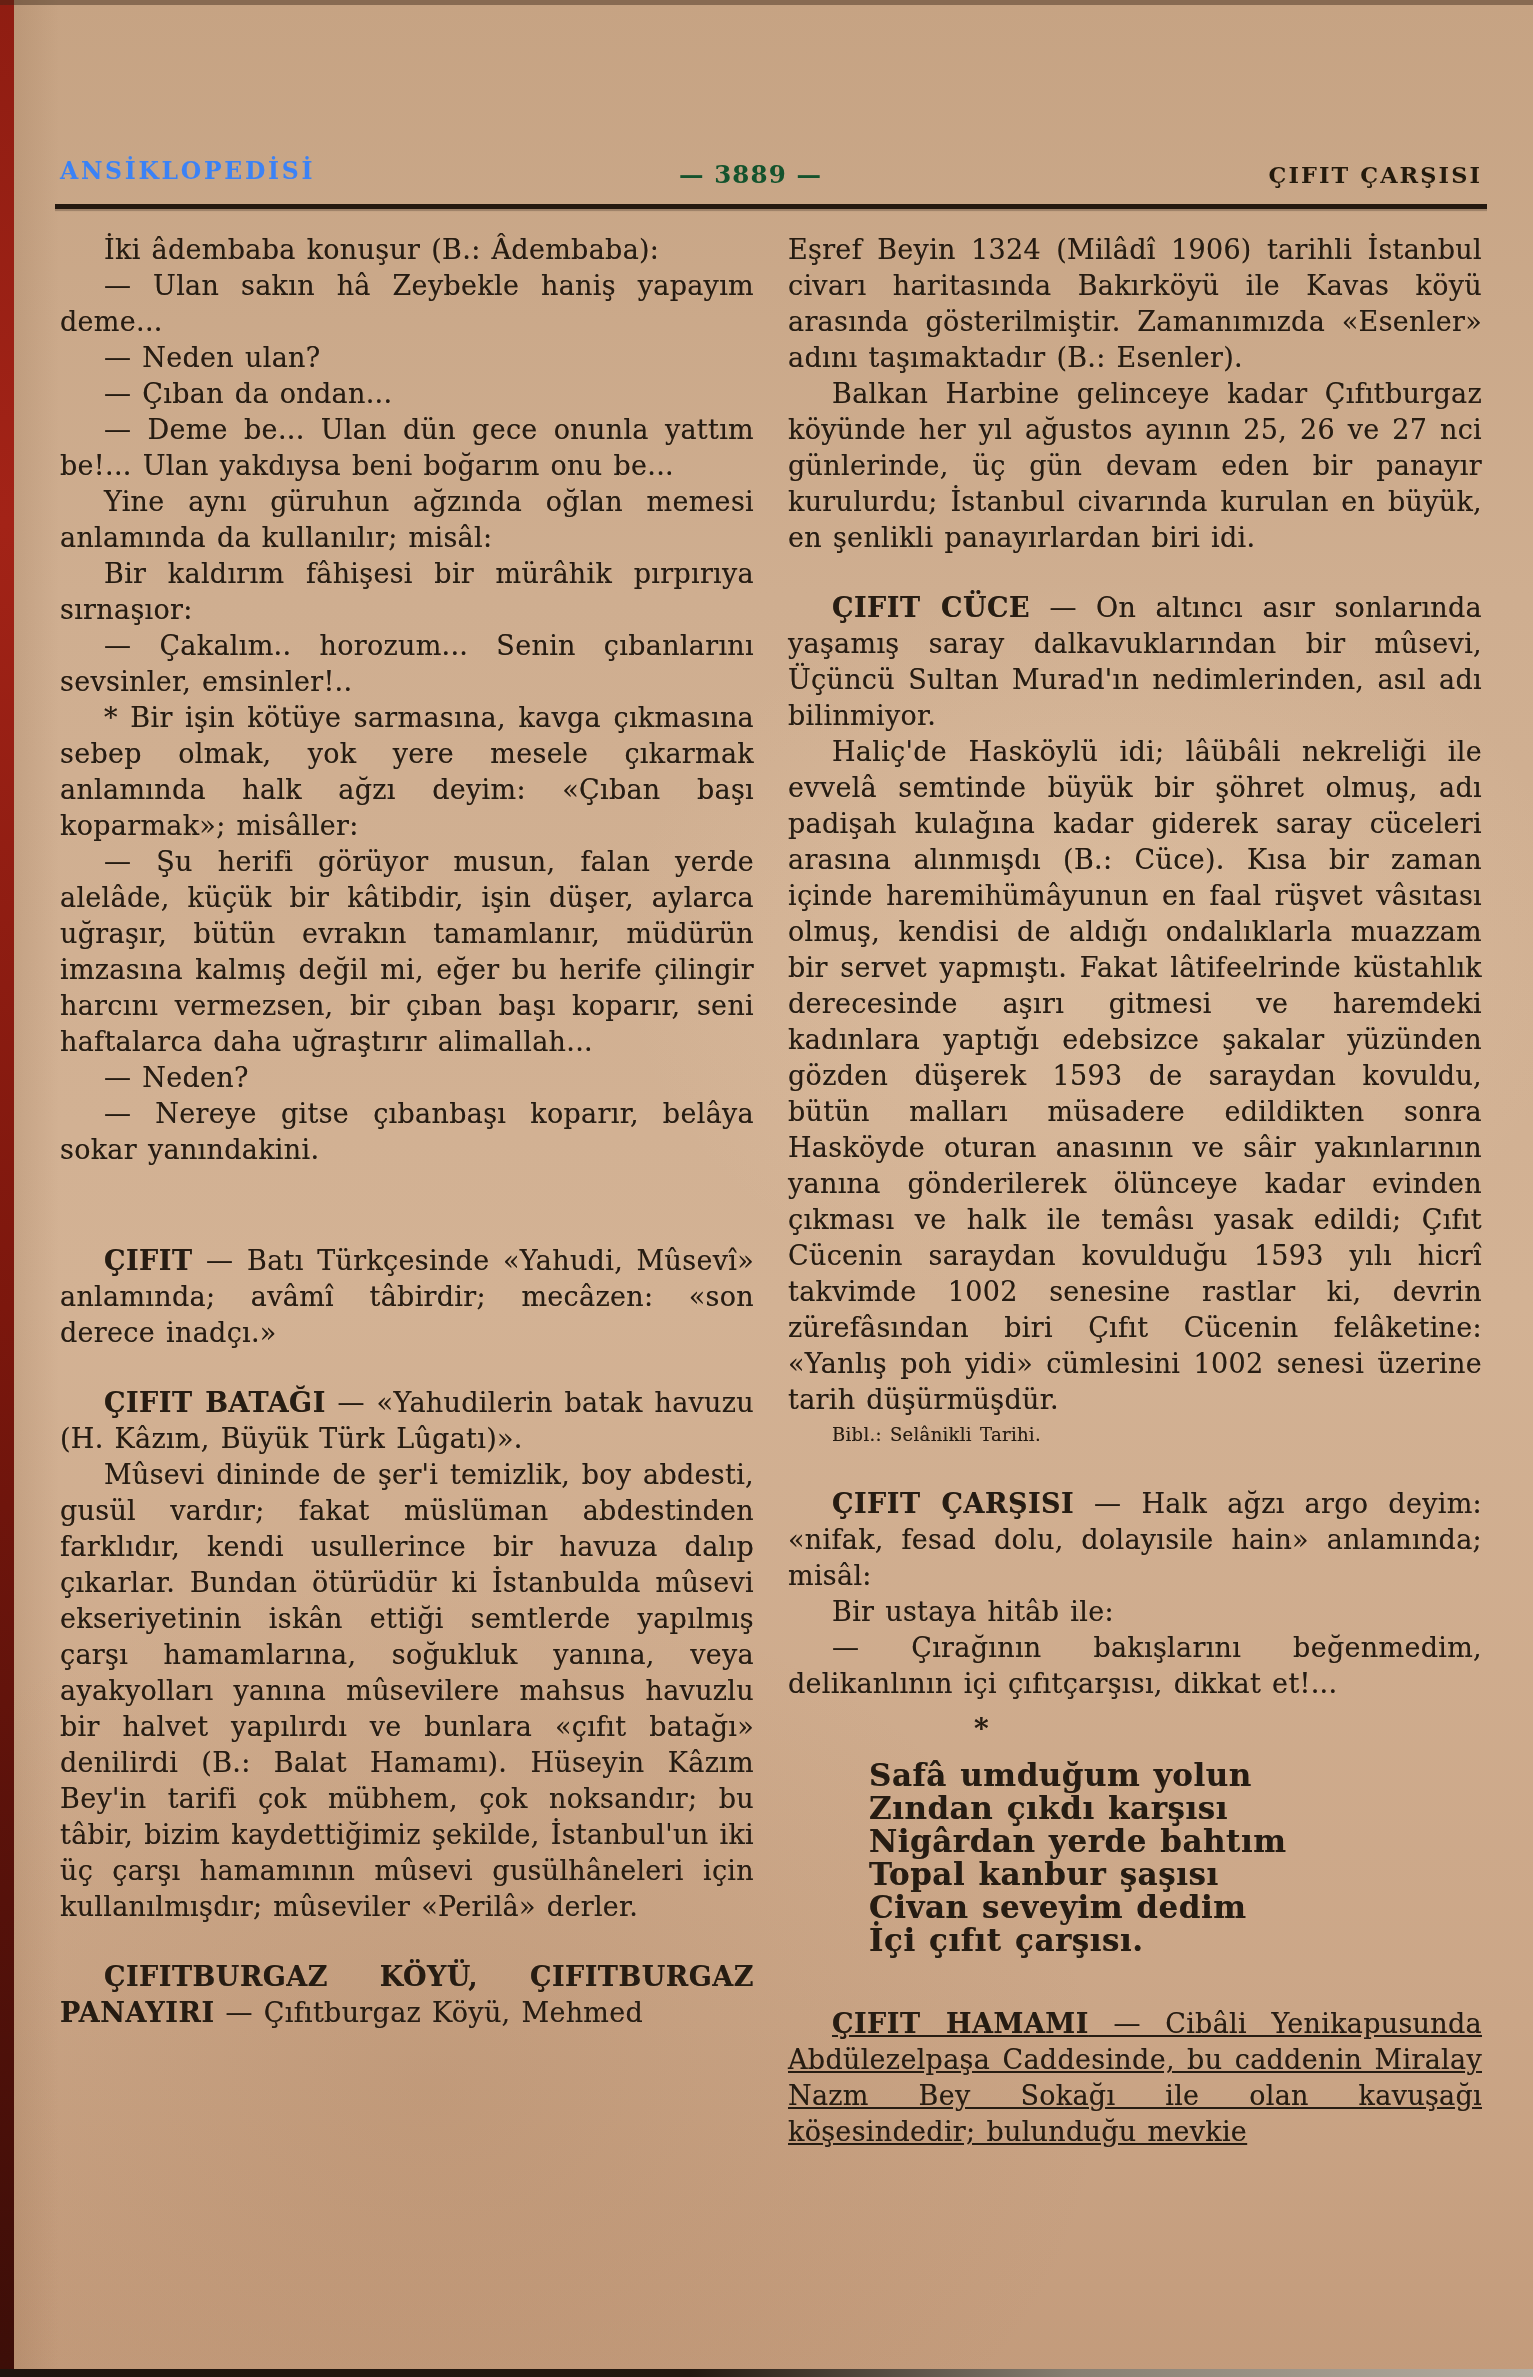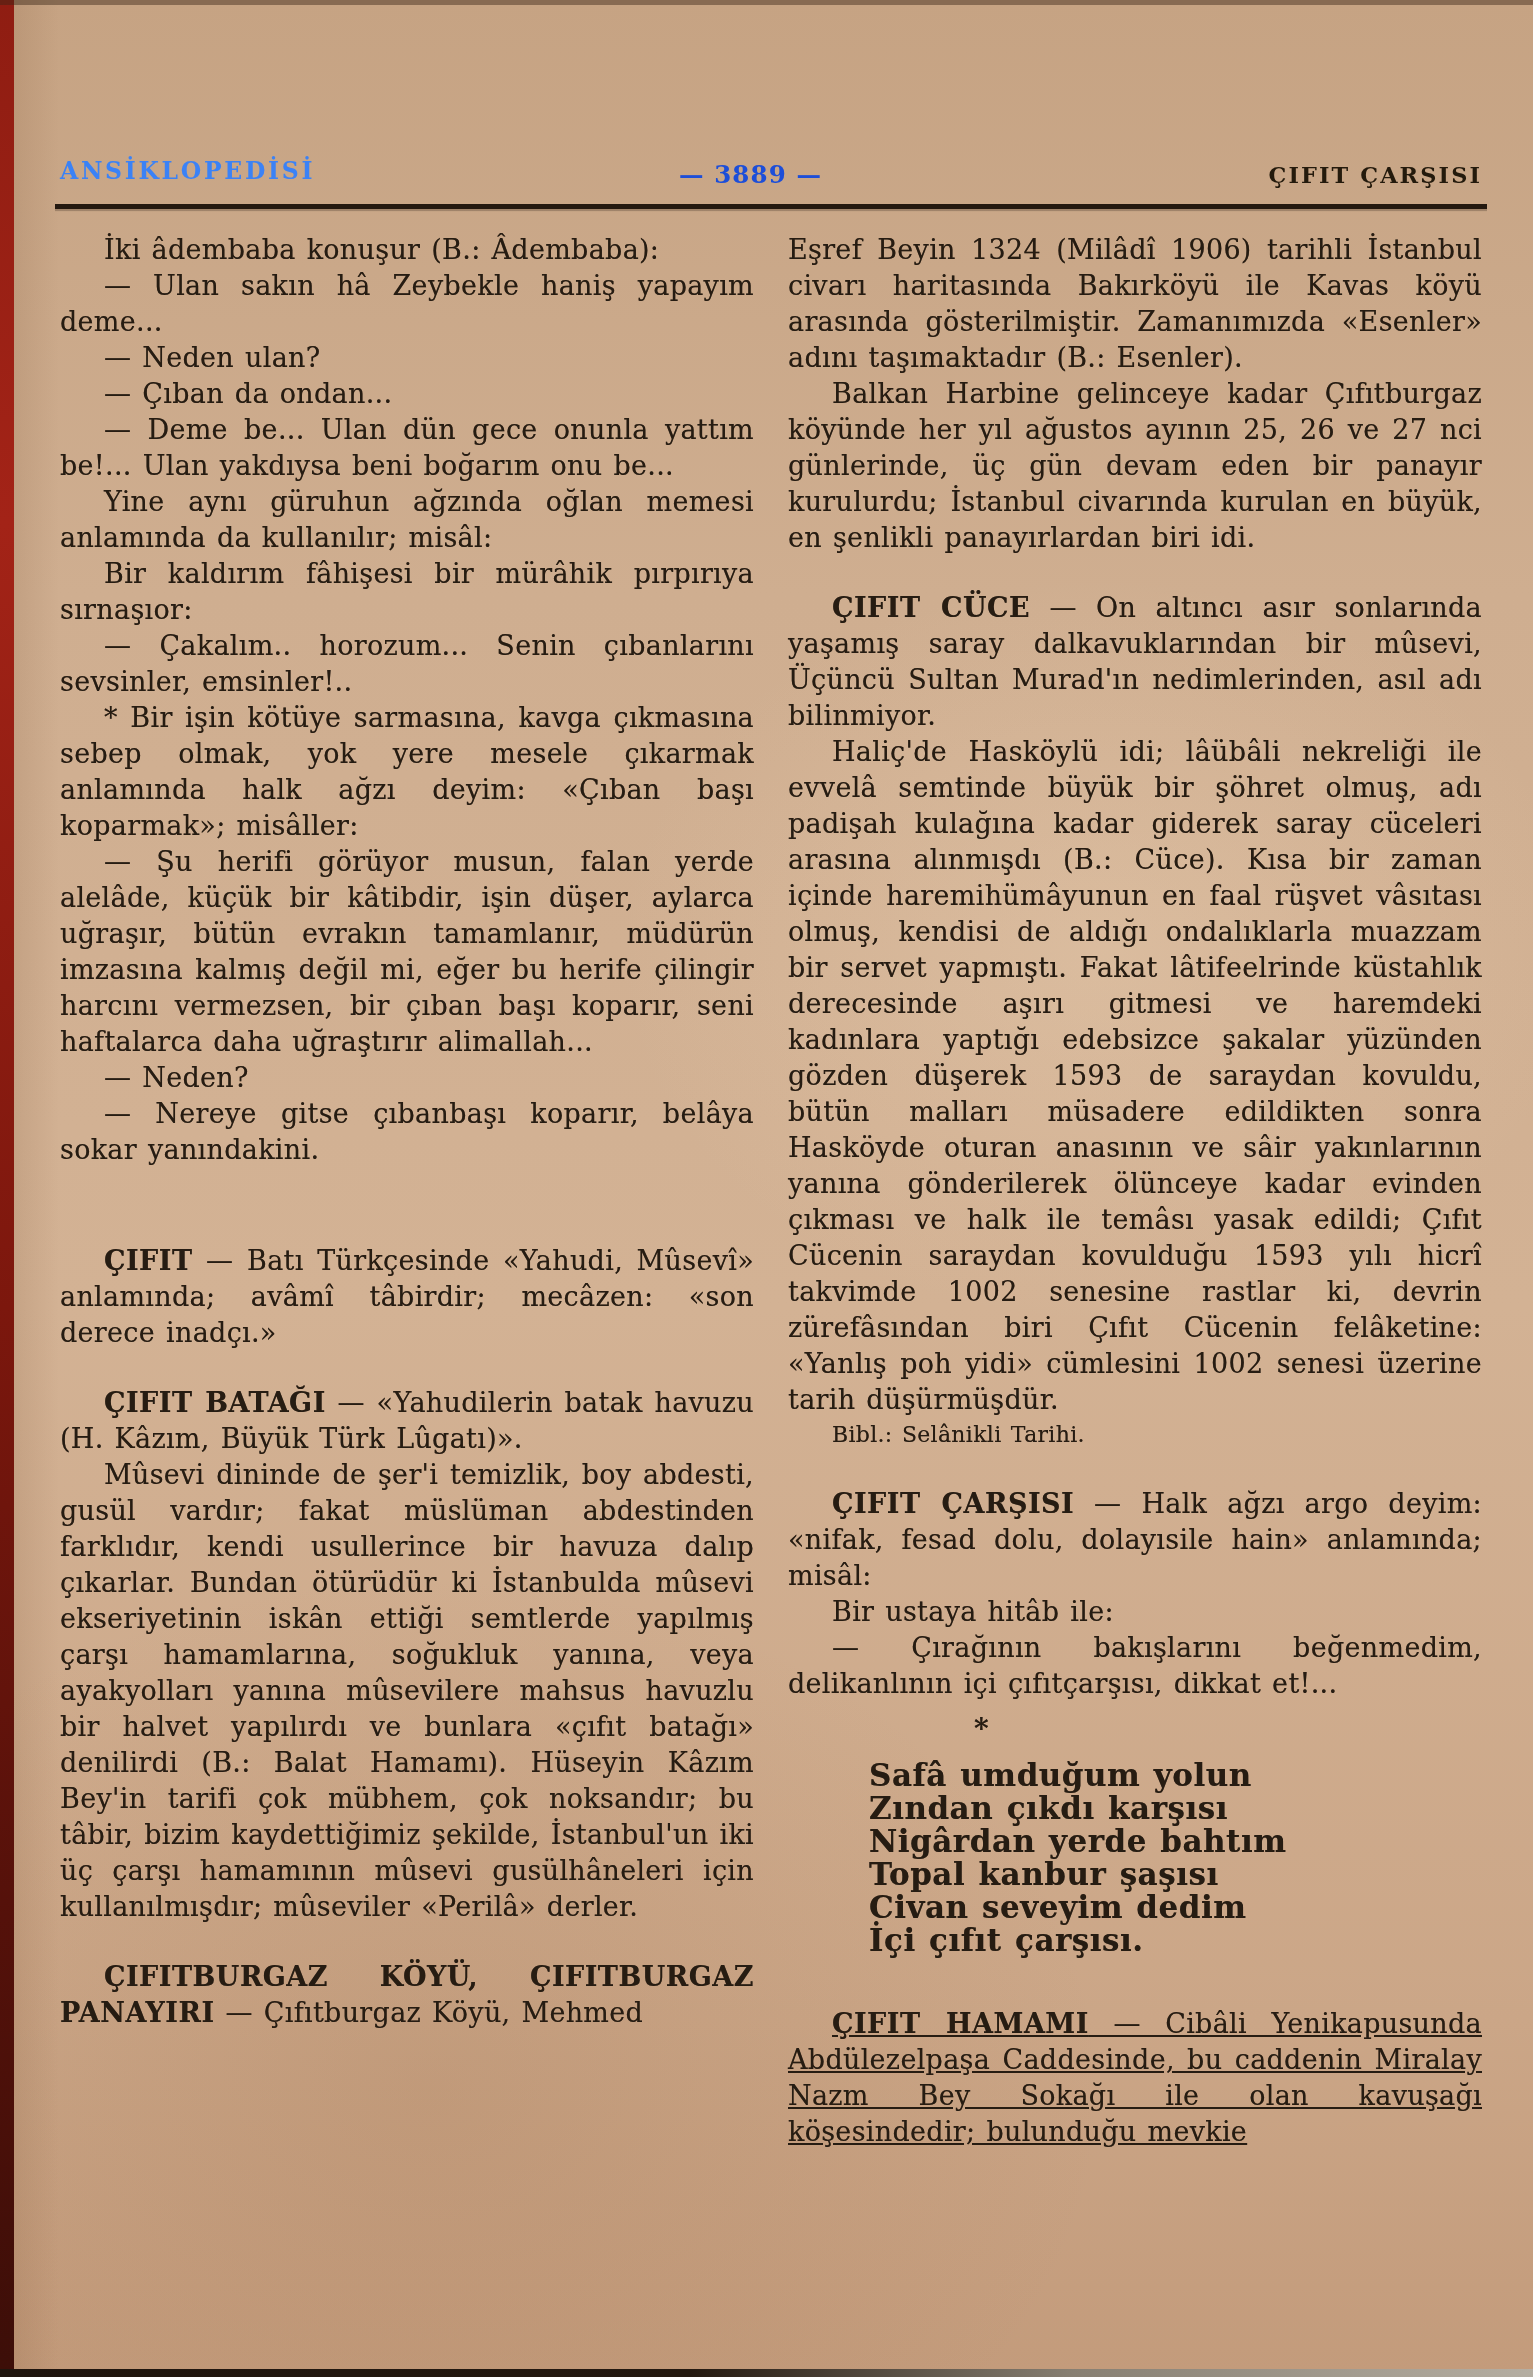--- a/index.html
+++ b/index.html
@@ -33,21 +33,21 @@
 
   
   .hdr-left {
     position: absolute; left: 60px; top: 157px;
     font-size: 23.5px; font-weight: bold; letter-spacing: 2.7px;
     color: #3b82f6;
   }
   .hdr-center {
     position: absolute; left: 601px; top: 160px; width: 299px;
     text-align: center; font-size: 24.5px; font-weight: bold; letter-spacing: 1.1px;
-    color: #1d4ed8;
+    color: #14532d;
   }
   .hdr-right {
     position: absolute; right: 51px; top: 162px;
     font-size: 22.4px; font-weight: bold; letter-spacing: 2.1px;
     color: #241a0c;
   }
   .hdr-rule {
     position: absolute; left: 55px; right: 46px; top: 204px; height: 4.8px;
     background: #241910;
     box-shadow: 0 2.1px 0 rgba(36, 25, 16, 0.25);
@@ -71,21 +71,21 @@
   }
   p.no-indent { text-indent: 0; }
 
   .gap-m  { margin-top: 34px !important; }
   .gap-l  { margin-top: 75px !important; }
   .gap-xl { margin-top: 49px !important; text-decoration: underline; }
 
   .lead { font-weight: bold; letter-spacing: 0.5px; }
 
   p.bibl {
-    font-size: 22px;
+    font-size: 18px;
     line-height: 34px;
     text-align: left;
   }
 
   p.star {
     margin: 8.5px 0 0 0;
     text-indent: 186px;
     font-size: 28px; font-weight: bold;
     text-align: left;
   }

